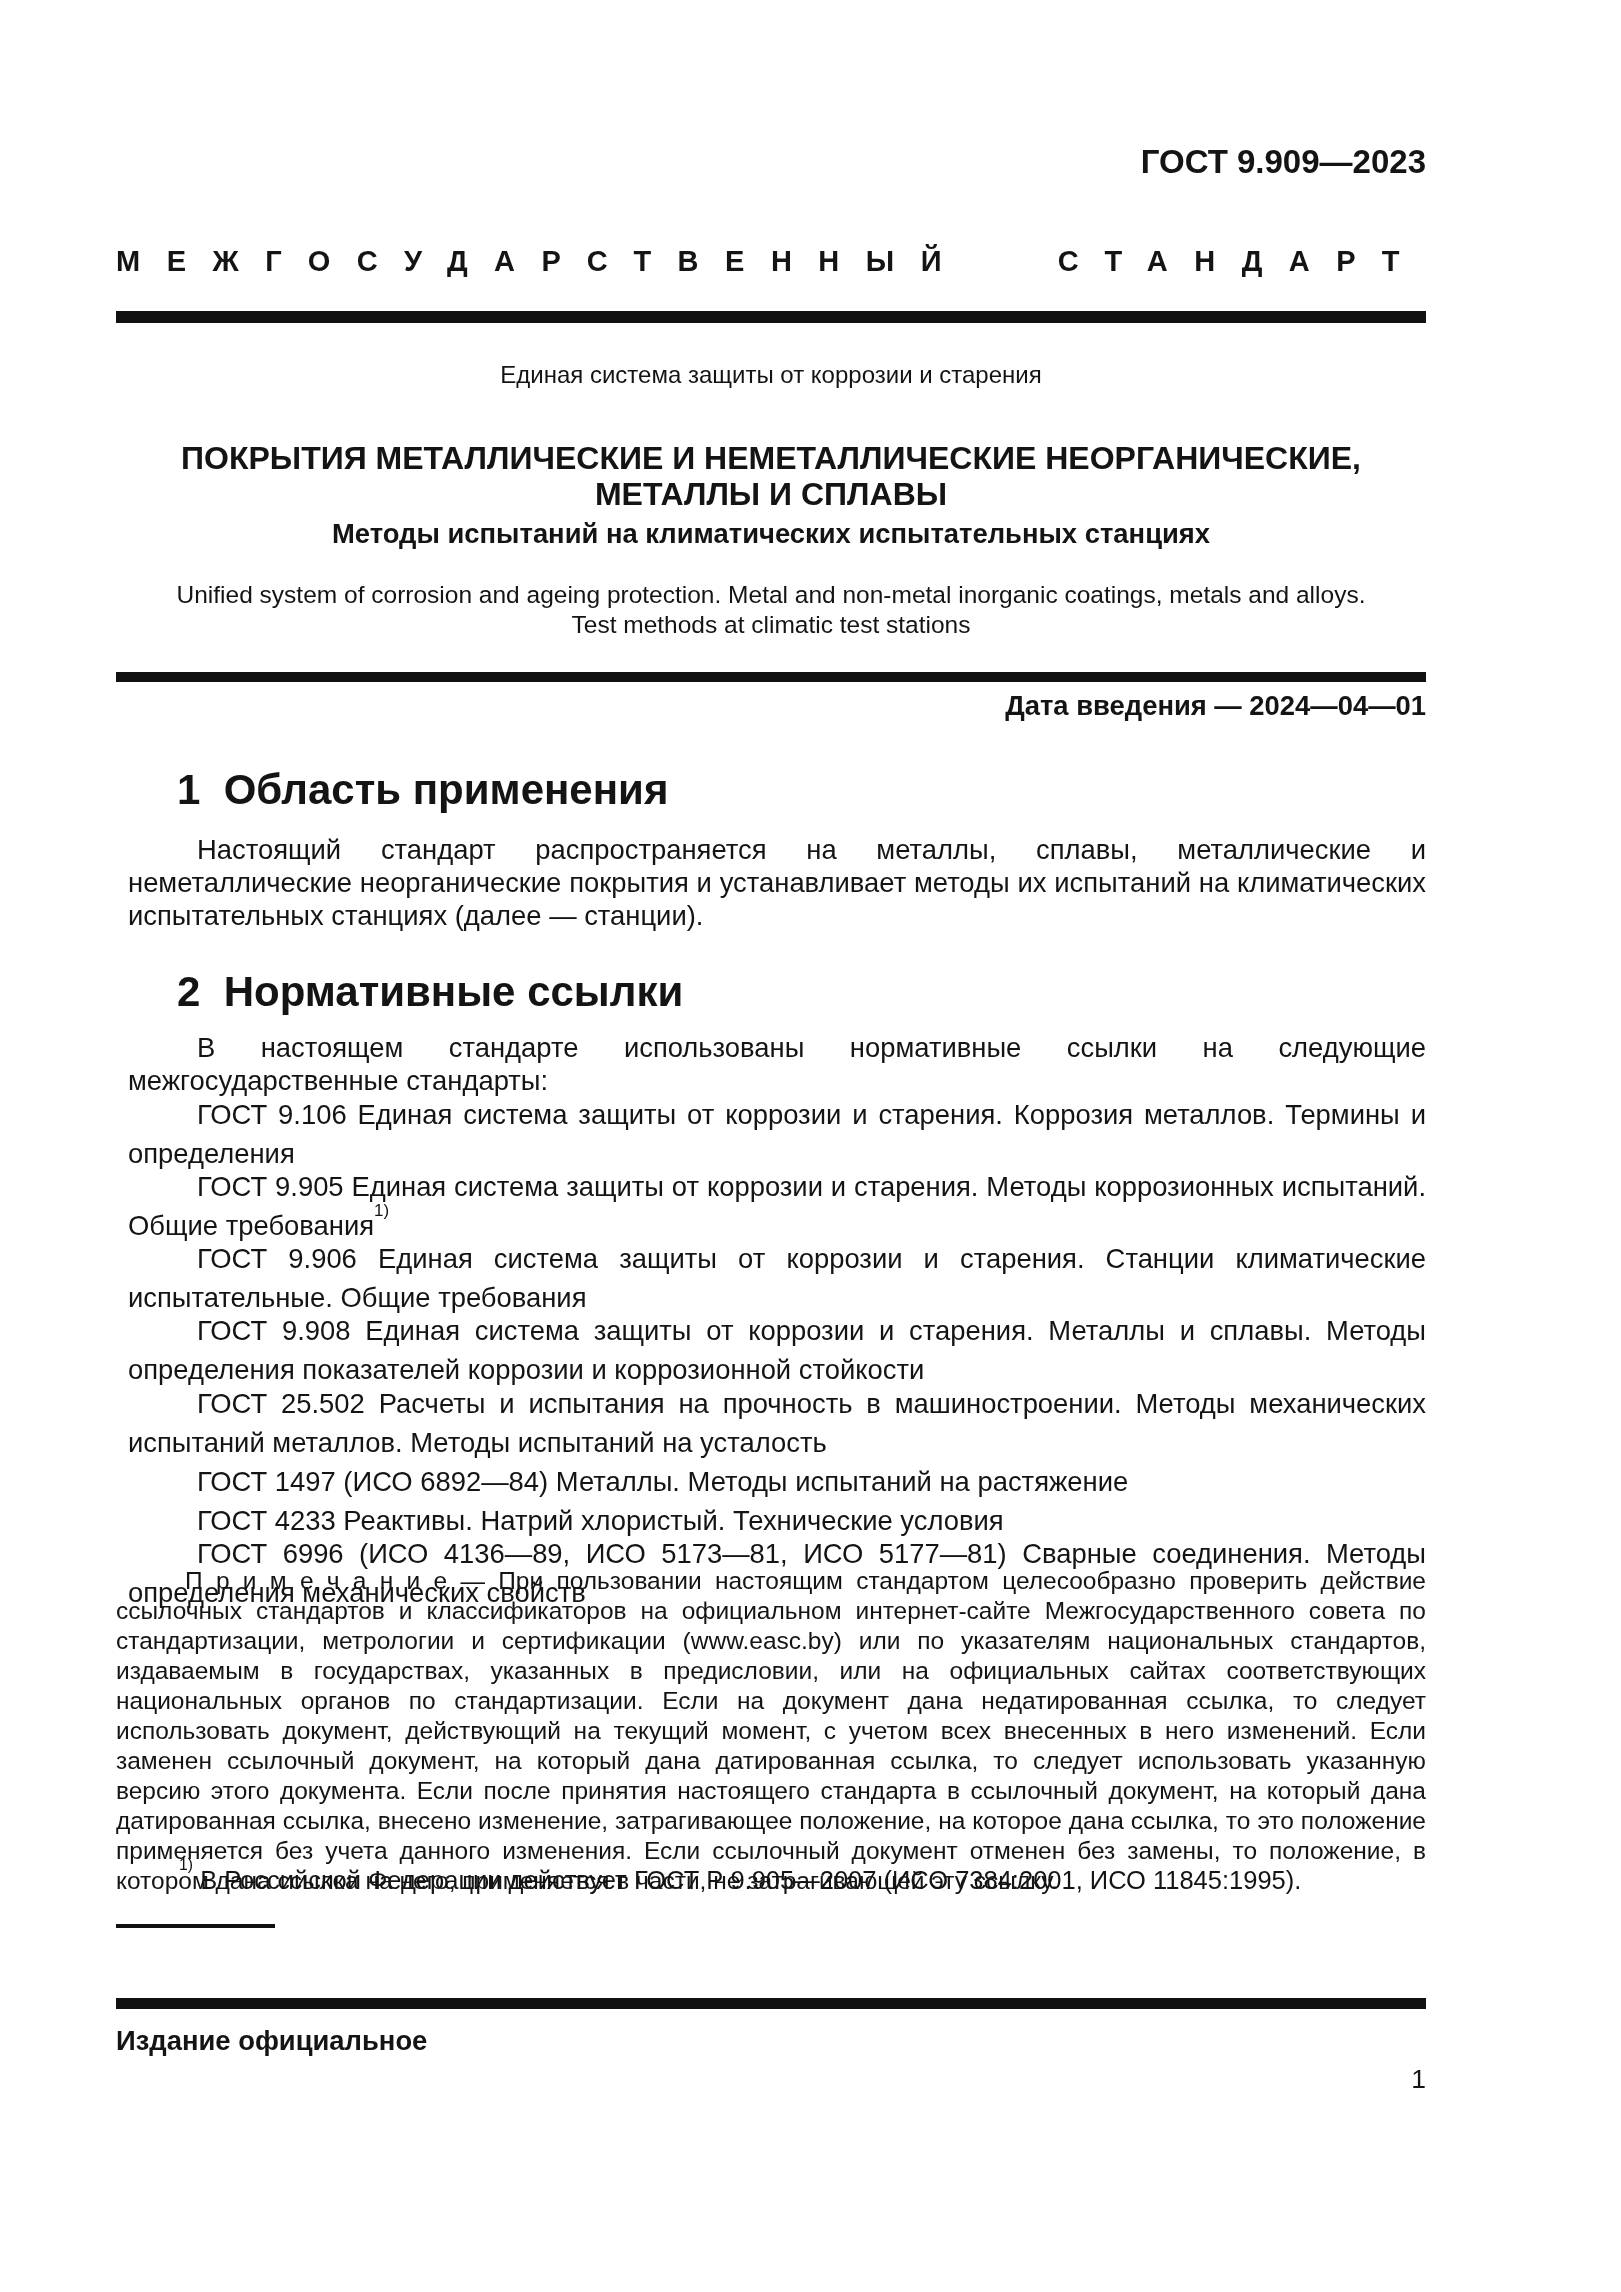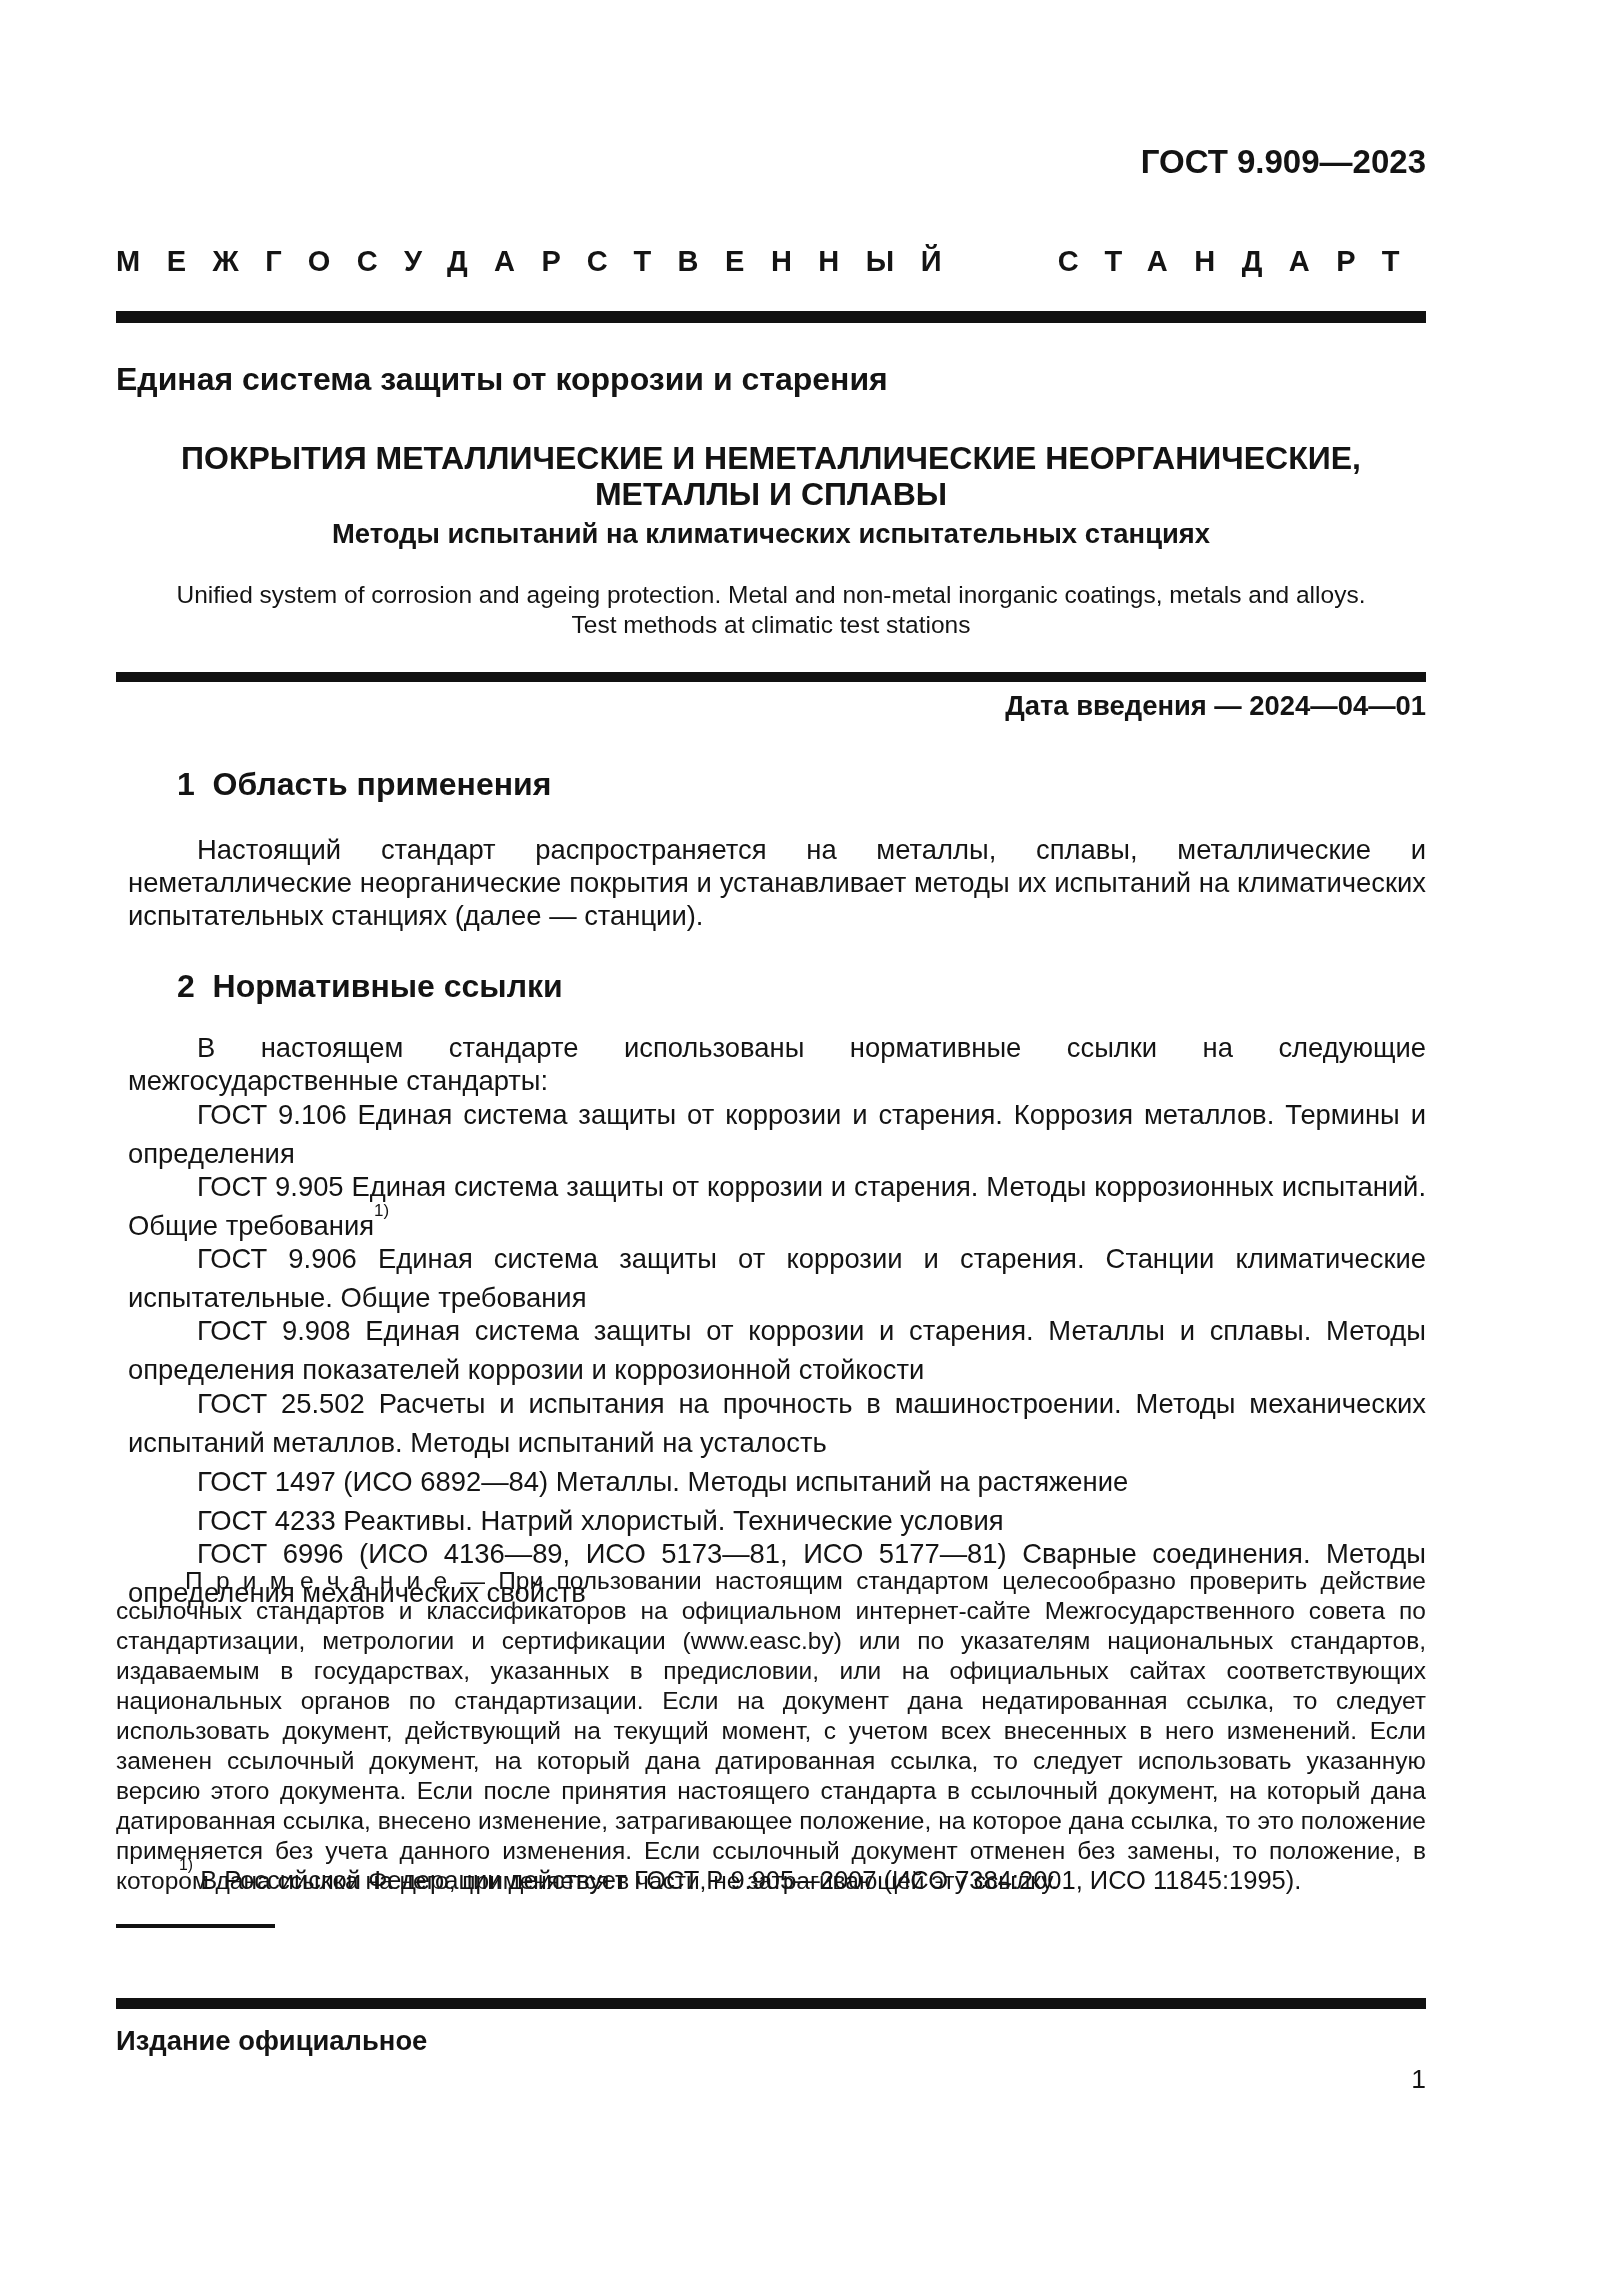--- a/index.html
+++ b/index.html
@@ -33,23 +33,23 @@
     text-align: justify;
     text-align-last: justify;
   }
   .rule-thick { height: 11.8px; background: #111111; }
   .rule-banner { top: 311px; }
   .rule-date { top: 672px; height: 9.8px; }
   .rule-footer { top: 1998px; height: 10.8px; }
 
   .title-system {
     top: 361px;
-    text-align: left;
-    font-weight: bold;
-    font-size: 32px;
+    text-align: center;
+    font-weight: normal;
+    font-size: 24px;
   }
   .title-main {
     top: 440px;
     text-align: center;
     font-weight: bold;
     font-size: 32px;
     line-height: 36px;
   }
   .title-sub {
     top: 518px;
@@ -64,21 +64,21 @@
     line-height: 30px;
   }
   .effective-date {
     top: 690px;
     text-align: right;
     font-weight: bold;
     font-size: 27.4px;
   }
   .section-heading {
     font-weight: bold;
-    font-size: 32px;
+    font-size: 42px;
     padding-left: 61px;
     white-space: pre-wrap;
   }
   .h1-pos { top: 766px; }
   .h2-pos { top: 968px; }
 
   .body-text {
     font-size: 27.4px;
     line-height: 33px;
     text-align: justify;

